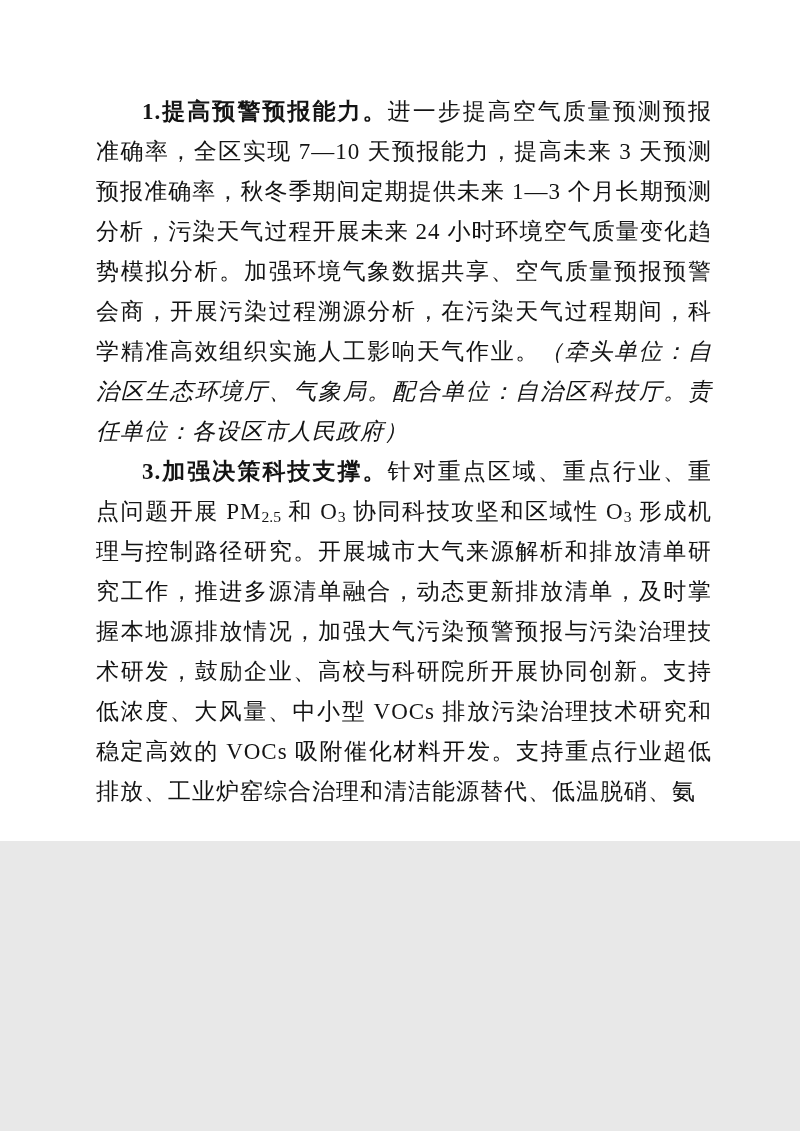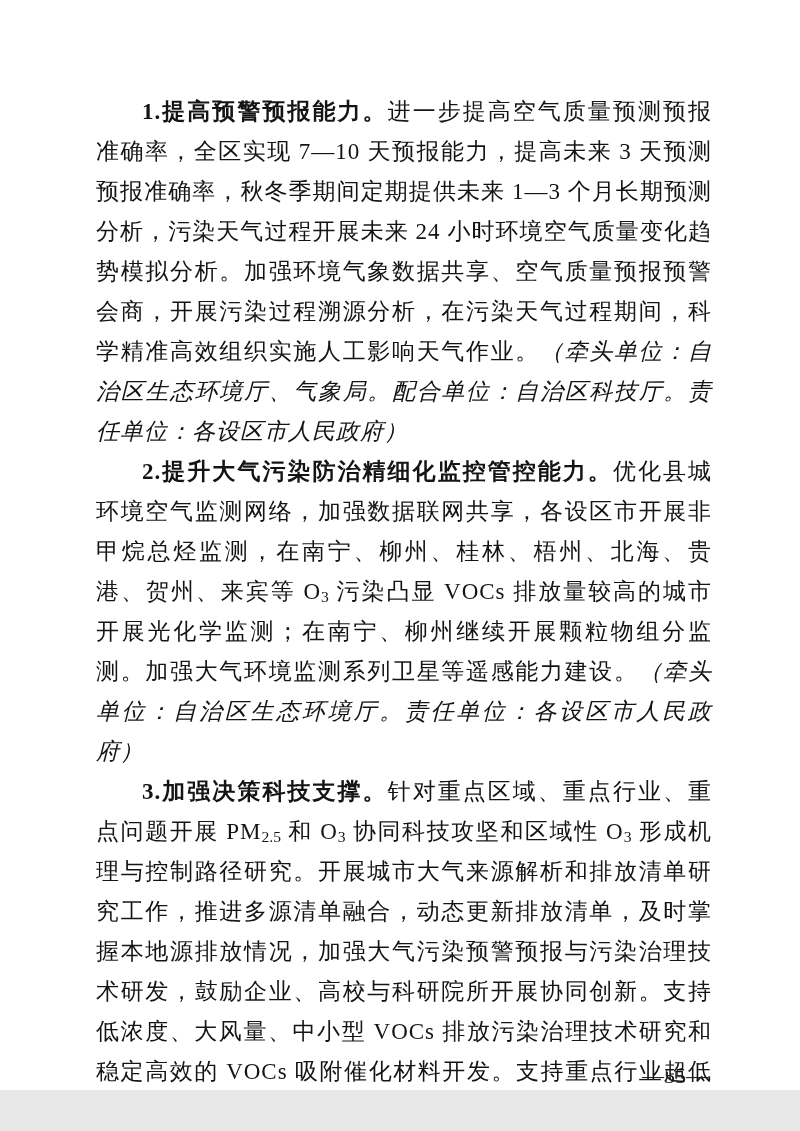--- a/index.html
+++ b/index.html
@@ -3,21 +3,21 @@
 <meta charset="utf-8">
 <style>
   html, body {
     margin: 0;
     padding: 0;
     background: #e8e8e8;
   }
   .page {
     position: relative;
     width: 800px;
-    height: 1090px;
+    height: 841px;
     margin: 0 auto;
     background: #ffffff;
     overflow: hidden;
     font-family: "Liberation Serif", "DejaVu Serif", serif;
     color: #141414;
   }
   .content {
     position: absolute;
     left: 96px;
     top: 92px;
@@ -60,17 +60,16 @@
     color: #141414;
     margin-top: 36px;
   }
 </style>
 </head>
 <body>
 
 <div class="page">
   <div class="content">
       <p class="para"><span class="seg-bold">1.提高预警预报能力。</span><span class="seg-normal">进一步提高空气质量预测预报准确率，全区实现 7—10 天预报能力，提高未来 3 天预测预报准确率，秋冬季期间定期提供未来 1—3 个月长期预测分析，污染天气过程开展未来 24 小时环境空气质量变化趋势模拟分析。加强环境气象数据共享、空气质量预报预警会商，开展污染过程溯源分析，在污染天气过程期间，科学精准高效组织实施人工影响天气作业。</span><span class="seg-kaiti">（牵头单位：自治区生态环境厅、气象局。配合单位：自治区科技厅。责任单位：各设区市人民政府）</span></p>
-      <p class="para"><span class="seg-bold">2.提升大气污染防治精细化监控管控能力。</span><span class="seg-normal">优化县城环境空气监测网络，加强数据联网共享，各设区市开展非甲烷总烃监测，在南宁、柳州、桂林、梧州、北海、贵港、贺州、来宾等 O</span><sub>3</sub><span class="seg-normal"> 污染凸显 VOCs 排放量较高的城市开展光化学监测；在南宁、柳州继续开展颗粒物组分监测。加强大气环境监测系列卫星等遥感能力建设。</span><span class="seg-kaiti">（牵头单位：自治区生态环境厅。责任单位：各设区市人民政府）</span></p>
       <p class="para"><span class="seg-bold">3.加强决策科技支撑。</span><span class="seg-normal">针对重点区域、重点行业、重点问题开展 PM</span><sub>2.5</sub><span class="seg-normal"> 和 O</span><sub>3</sub><span class="seg-normal"> 协同科技攻坚和区域性 O</span><sub>3</sub><span class="seg-normal"> 形成机理与控制路径研究。开展城市大气来源解析和排放清单研究工作，推进多源清单融合，动态更新排放清单，及时掌握本地源排放情况，加强大气污染预警预报与污染治理技术研发，鼓励企业、高校与科研院所开展协同创新。支持低浓度、大风量、中小型 VOCs 排放污染治理技术研究和稳定高效的 VOCs 吸附催化材料开发。支持重点行业超低排放、工业炉窑综合治理和清洁能源替代、低温脱硝、氨</span></p>
     </div>
   <div class="page-number">—55—</div>
 </div>
 
 </body></html>

